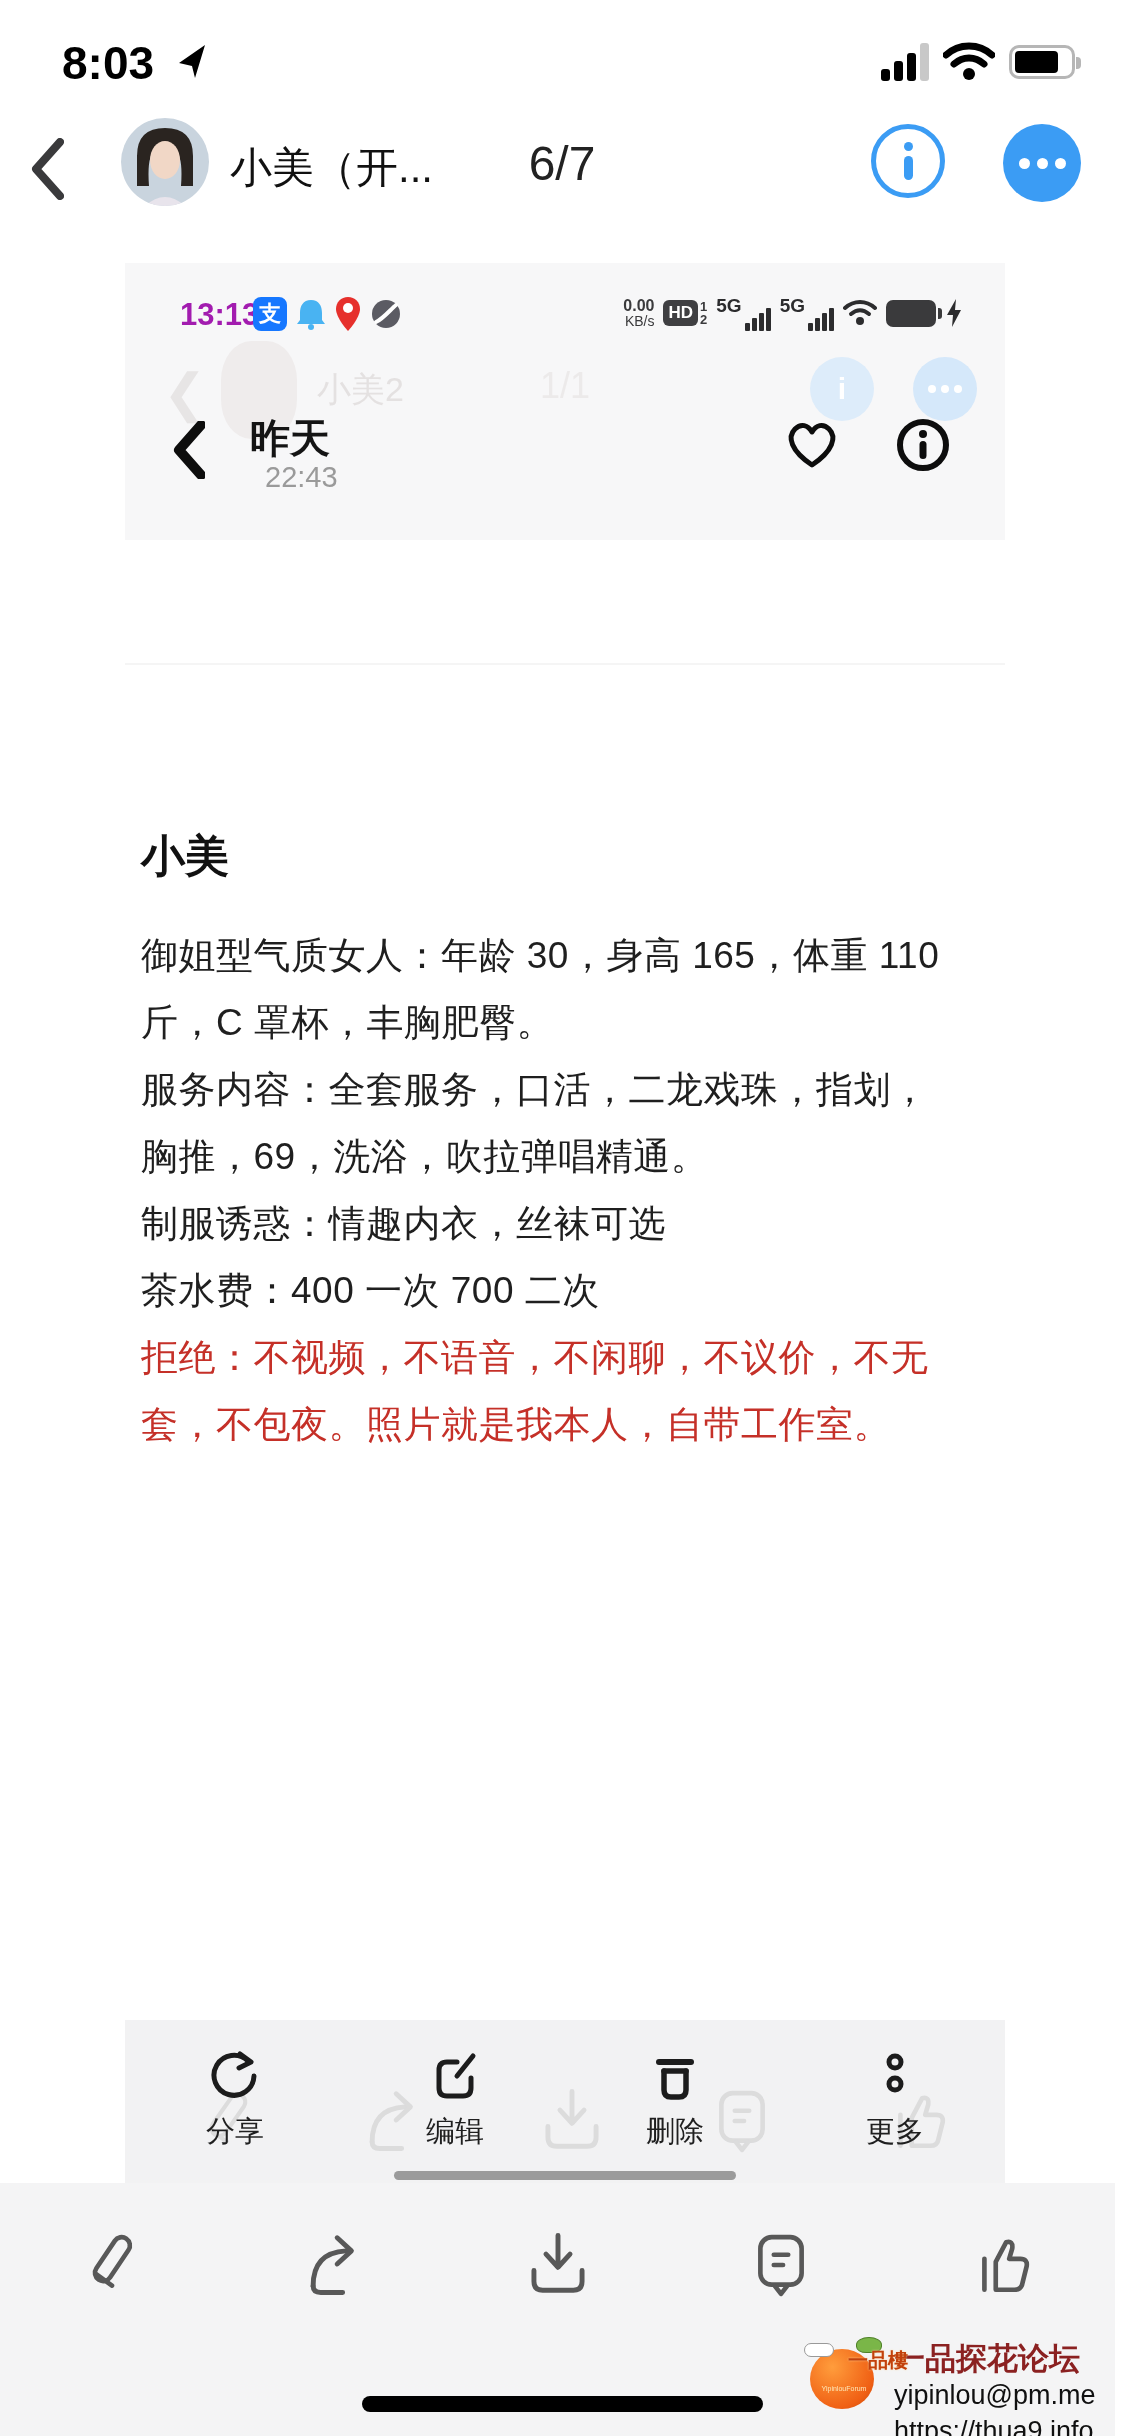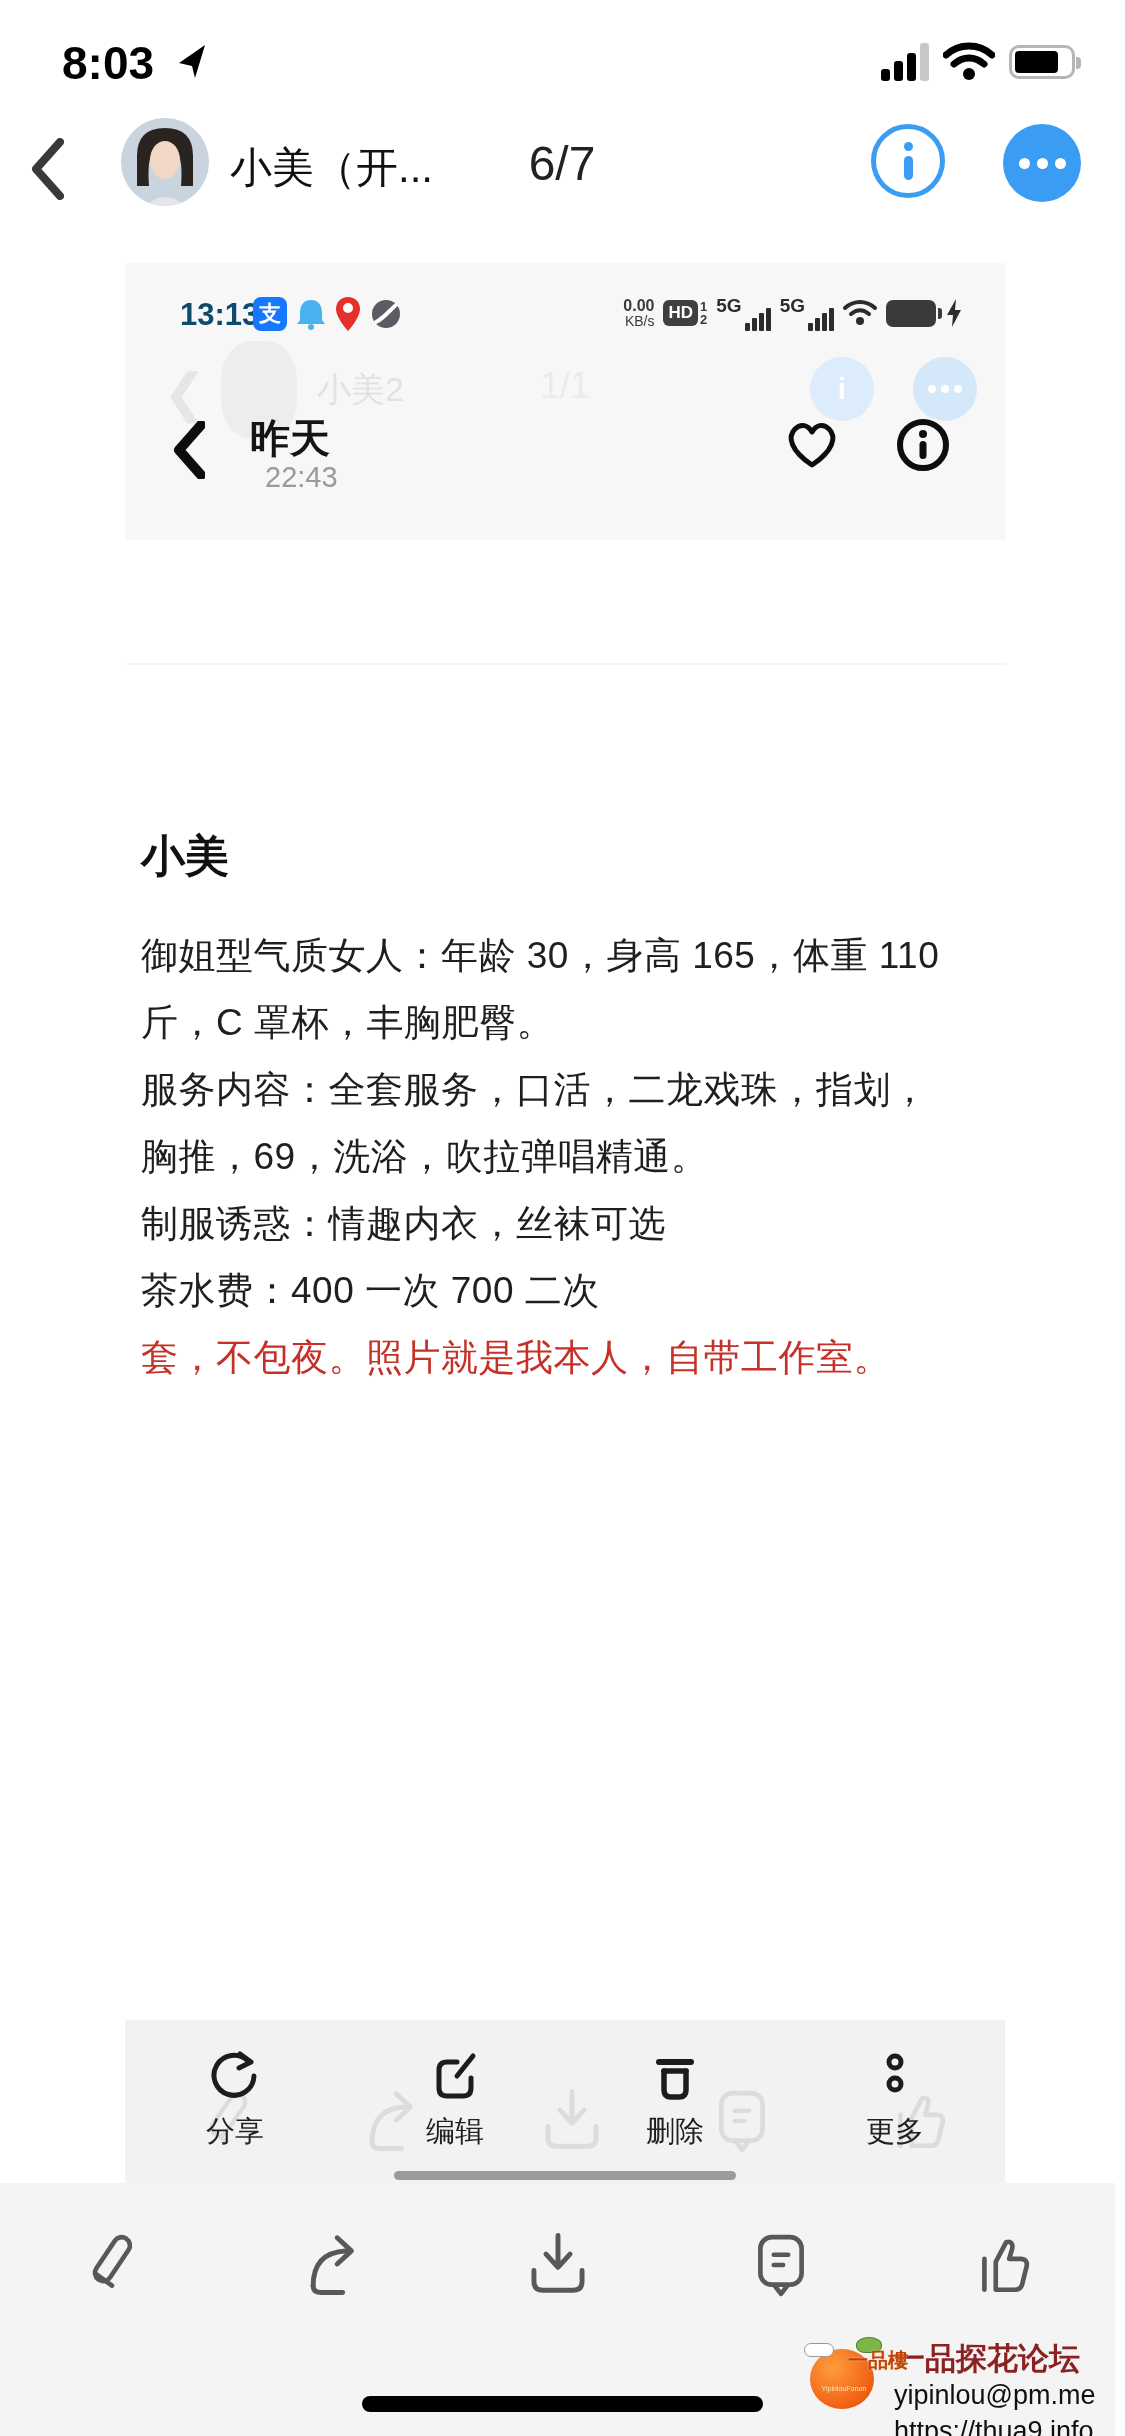--- a/index.html
+++ b/index.html
@@ -31,21 +31,21 @@
   .info-glyph .dot { width:9px; height:9px; border-radius:50%; background:#3b9cf4; }
   .info-glyph .stem { width:9px; height:24px; border-radius:5px; background:#3b9cf4; }
   .more-btn { position:absolute; left:1003px; top:24px; width:78px; height:78px; background:#3b9cf4; border-radius:50%; display:flex; align-items:center; justify-content:center; gap:7px; }
   .more-btn .d { width:11px; height:11px; border-radius:50%; background:#fff; }
 
   
   .inner-shot { position:absolute; left:125px; top:263px; width:880px; height:1920px; background:#fff; }
   .inner-header { position:absolute; top:0; left:0; width:100%; height:277px; background:#f7f7f8; }
 
   .inner-status { position:absolute; top:32px; left:0; width:100%; height:40px; }
-  .ist-time { position:absolute; left:55px; top:2px; font-size:31px; font-weight:600; color:#0c4a6e; }
+  .ist-time { position:absolute; left:55px; top:2px; font-size:31px; font-weight:600; color:#a21caf; }
   .ist-apps { position:absolute; left:128px; top:1px; display:flex; gap:8px; align-items:center; }
   .alipay-ic { width:34px; height:34px; background:#1677ff; border-radius:8px; color:#fff; font-size:22px; font-weight:700; display:flex; align-items:center; justify-content:center; }
   .ist-right { position:absolute; right:42px; top:0; display:flex; align-items:center; gap:9px; }
   .speed { text-align:right; line-height:1.0; color:#3a3a3c; }
   .speed .v { font-size:16px; font-weight:600; display:block; }
   .speed .u { font-size:14px; display:block; }
   .hd-wrap { display:flex; align-items:center; gap:2px; }
   .hd-badge { background:#3f3f42; color:#fff; font-weight:800; font-size:17px; border-radius:6px; padding:3px 5px; }
   .sim-frac { display:flex; flex-direction:column; line-height:1; font-size:13px; font-weight:700; color:#3a3a3c; }
   .net-group { display:flex; align-items:flex-end; gap:3px; }
@@ -268,20 +268,21 @@
     <div class="inner-divider"></div>
 
     <div class="inner-content">
       <div class="content-title">小美</div>
       <div class="content-line">御姐型气质女人：年龄 30，身高 165，体重 110</div>
       <div class="content-line">斤，C 罩杯，丰胸肥臀。</div>
       <div class="content-line">服务内容：全套服务，口活，二龙戏珠，指划，</div>
       <div class="content-line">胸推，69，洗浴，吹拉弹唱精通。</div>
       <div class="content-line">制服诱惑：情趣内衣，丝袜可选</div>
       <div class="content-line">茶水费：400 一次 700 二次</div>
+      <div class="content-line red">拒绝：不视频，不语音，不闲聊，不议价，不无</div>
       <div class="content-line red">套，不包夜。照片就是我本人，自带工作室。</div>
     </div>
 
     <div class="inner-toolbar">
       <div class="it-ghosts">
         <svg style="left:70px" width="66" height="80" viewBox="0 0 64 64">
             <rect x="25" y="4" width="15" height="46" rx="7.5" transform="rotate(35 32 27)" stroke="#222" stroke-width="4" fill="none"></rect>
             <path d="M18 44 l14 10" stroke="#222" stroke-width="4"></path>
           </svg>
         <svg style="left:234px" width="70" height="80" viewBox="0 0 64 64">

